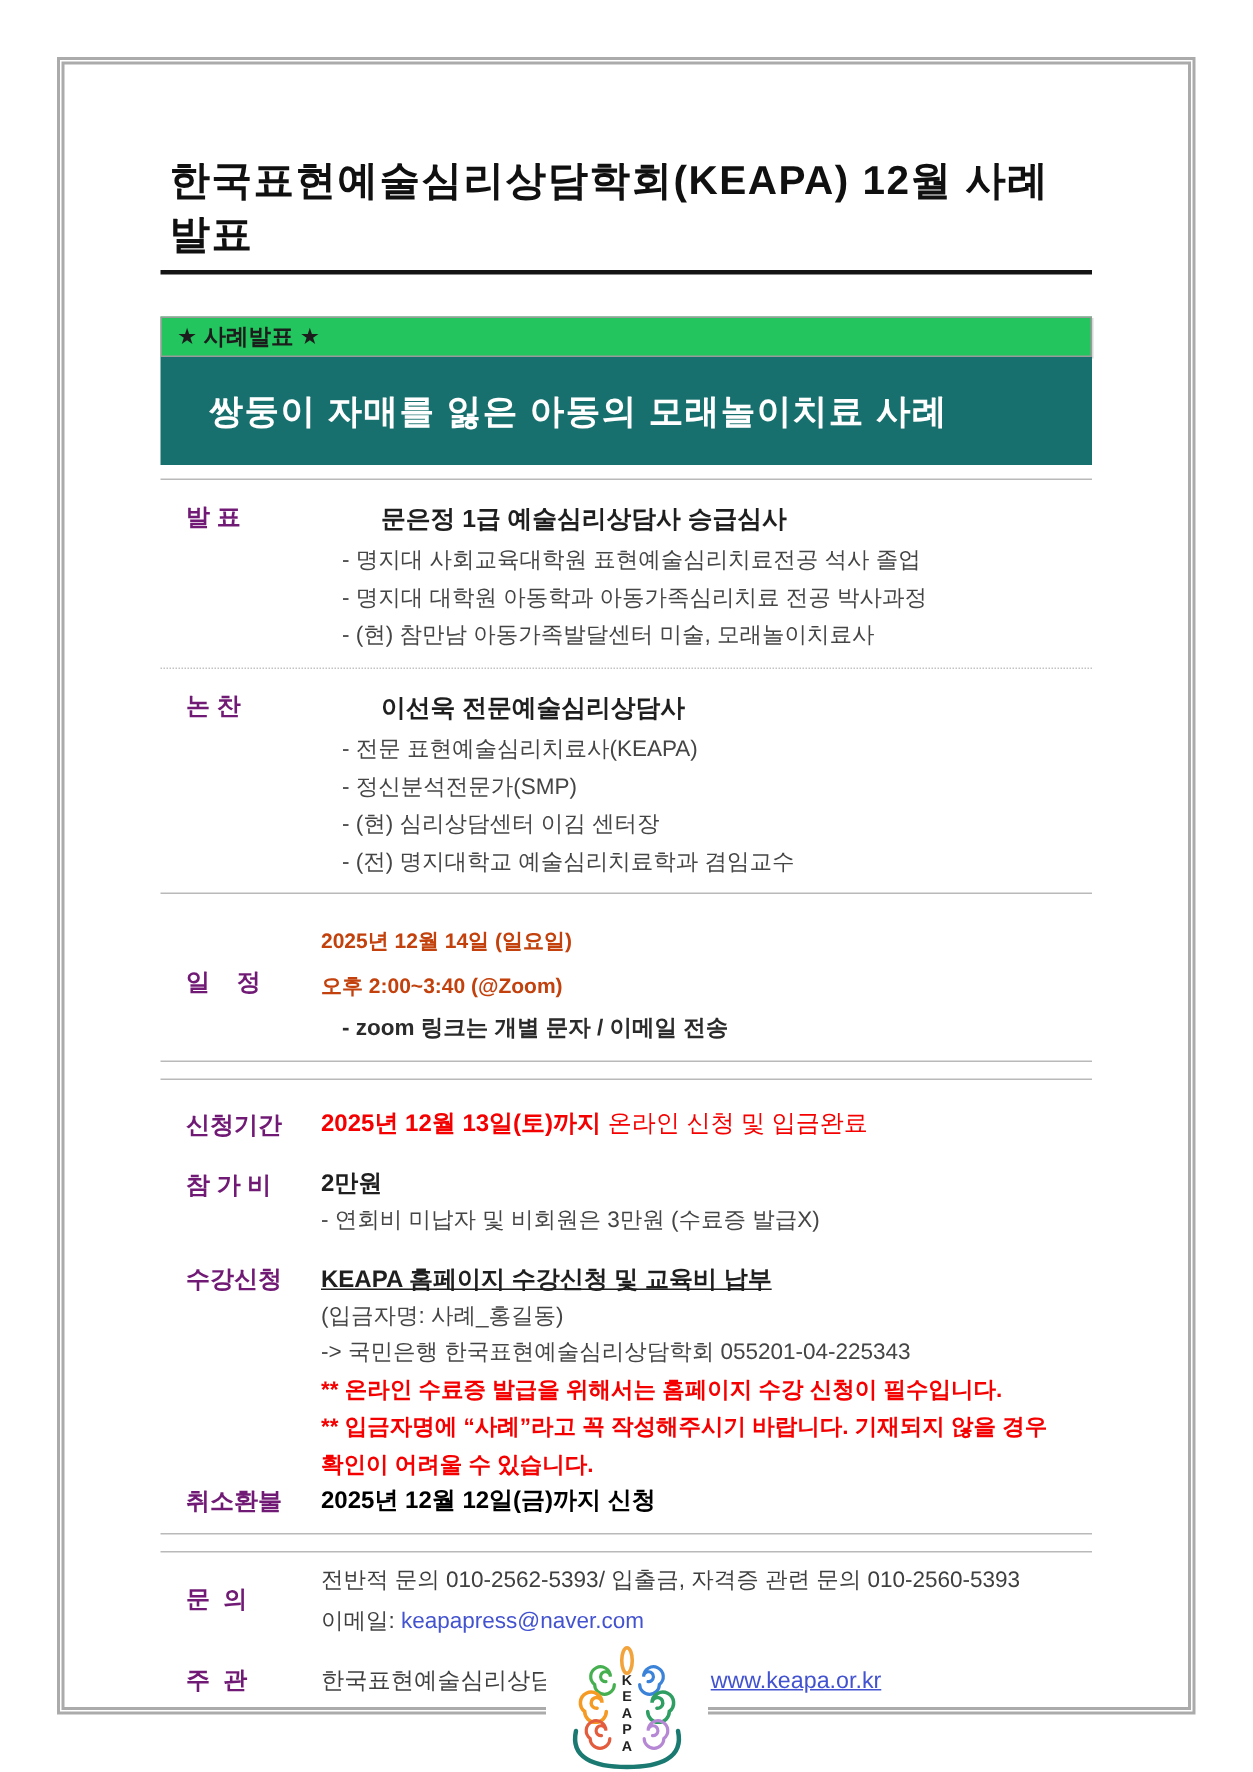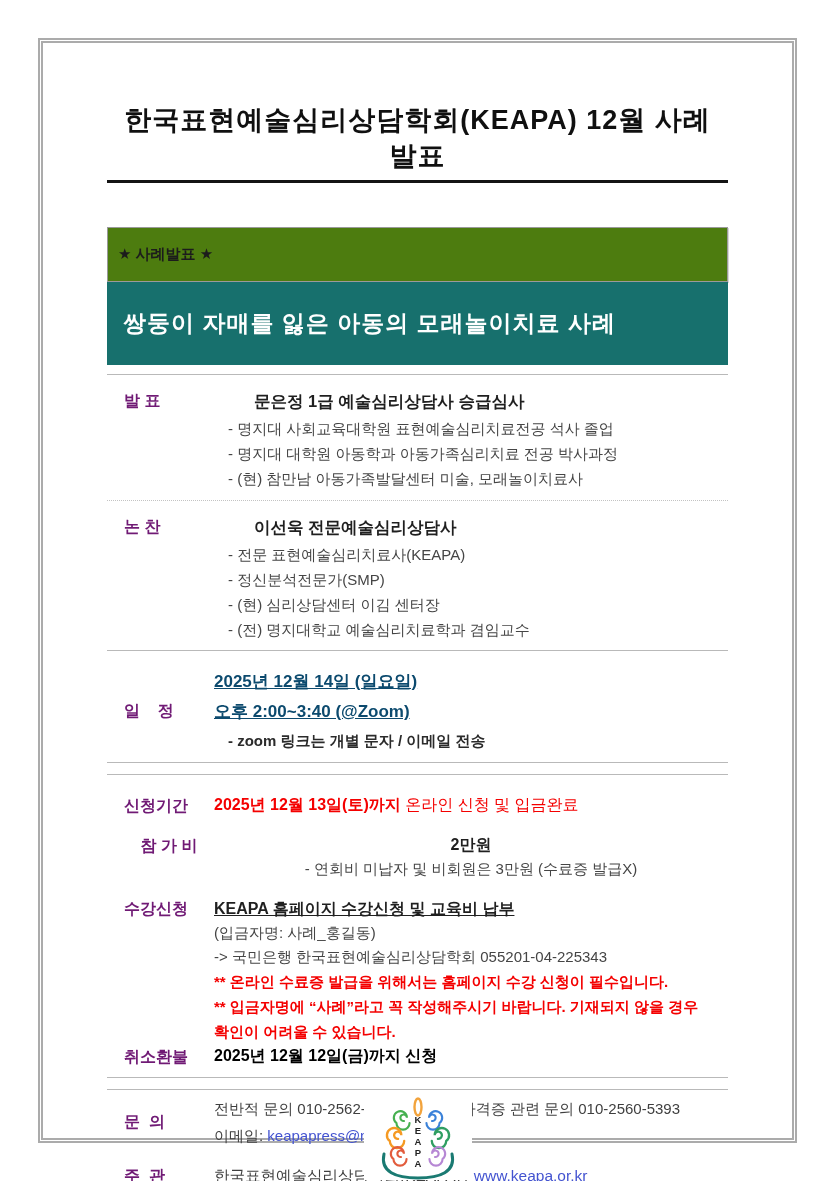--- a/index.html
+++ b/index.html
@@ -9,54 +9,54 @@
     font-family:"Liberation Sans","DejaVu Sans",sans-serif;
     color:#3d3d3d;
   }
   .frame {
     position:absolute; left:38px; top:38px; width:759px; height:1105px;
     border:5px double #ababab; background:#fff;
   }
   .content { position:absolute; left:44px; top:44px; width:747px; padding:0 63px; }
 
   
-  .title-wrap { text-align:center; margin-top:58px; }
+  .title-wrap { margin-top:58px; }
   .doc-title {
     display:inline-block; font-size:27px; font-weight:bold; color:#101010;
     letter-spacing:1px; border-bottom:3px solid #141414; padding:0 6px 6px;
   }
 
   
   .tag-box {
-    margin-top:44px; border:1px solid #9a9a9a; background:#4d7c0f;
-    font-size:15px; font-weight:bold; color:#1c1c1c; padding:17px 10px;
+    margin-top:28px; border:1px solid #9a9a9a; background:#22c55e;
+    font-size:15px; font-weight:bold; color:#1c1c1c; padding:3px 10px;
     box-shadow:1px 1px 0 #d8d8d8;
   }
   .banner {
-    height:83px; display:flex; align-items:center; padding-left:16px;
+    height:72px; display:flex; align-items:center; padding-left:32px;
     color:#ffffff; font-size:23px; font-weight:bold; letter-spacing:1px;
   }
 
   
   .hr        { border-top:1px solid #b9b9b9; }
   .hr-dotted { border-top:1px dotted #c3c3c3; }
   .hr-double { height:13px; border-top:1px solid #b9b9b9; border-bottom:1px solid #b9b9b9; }
 
   
   .row { display:flex; align-items:flex-start; }
   .lbl {
     flex:0 0 90px; margin-left:17px; font-weight:bold; font-size:16px;
     color:#701a75; white-space:pre; line-height:26px;
   }
   .val { flex:1; }
   .name-line { font-size:16.5px; font-weight:bold; color:#1f1f1f; line-height:26px;margin-left:40px; }
   .sub-items { margin-top:2px; padding-left:14px; }
   .sub-items div { font-size:15px; color:#454545; line-height:25px; }
 
-  .sched-line { font-size:17px; font-weight:bold; color:#0c4a6e; line-height:30px;text-decoration:underline; }
+  .sched-line { font-size:14px; font-weight:bold; color:#c2410c; line-height:30px; }
   .sched-note { font-size:15px; font-weight:bold; color:#2b2b2b; line-height:28px; padding-left:14px; }
 
   .red  { color:#f40000; }
   .bold { font-weight:bold; }
   .apply-line { font-size:16px; line-height:24px; }
   .fee-amount { font-size:16px; font-weight:bold; color:#1f1f1f; line-height:24px; }
   .fee-note   { font-size:15px; color:#454545; line-height:24px; }
 
   .reg-line1 { font-size:16px; font-weight:bold; color:#1f1f1f; line-height:25px;text-decoration:underline; }
   .reg-line  { font-size:15px; color:#454545; line-height:24px; }
@@ -79,21 +79,21 @@
 
   
   .m-hr1   { margin-top:9px;  }
   .m-pres  { margin-top:13px; }
   .m-dot   { margin-top:9px;  }
   .m-disc  { margin-top:13px; }
   .m-hr2   { margin-top:8px;  }
   .m-sched { margin-top:16px; }
   .m-dbl1  { margin-top:7px;  }
   .m-apply { margin-top:18px; }
-  .m-fee   { margin-top:14px;text-align:center; }
+  .m-fee   { margin-top:14px; }
   .m-reg   { margin-top:15px; }
   .m-canc  { margin-top:0; }
   .m-dbl2  { margin-top:7px;  }
   .m-cont  { margin-top:5px;  }
   .m-host  { margin-top:14px; }
 </style>
 </head>
 <body>
 
 <div class="frame"></div>

